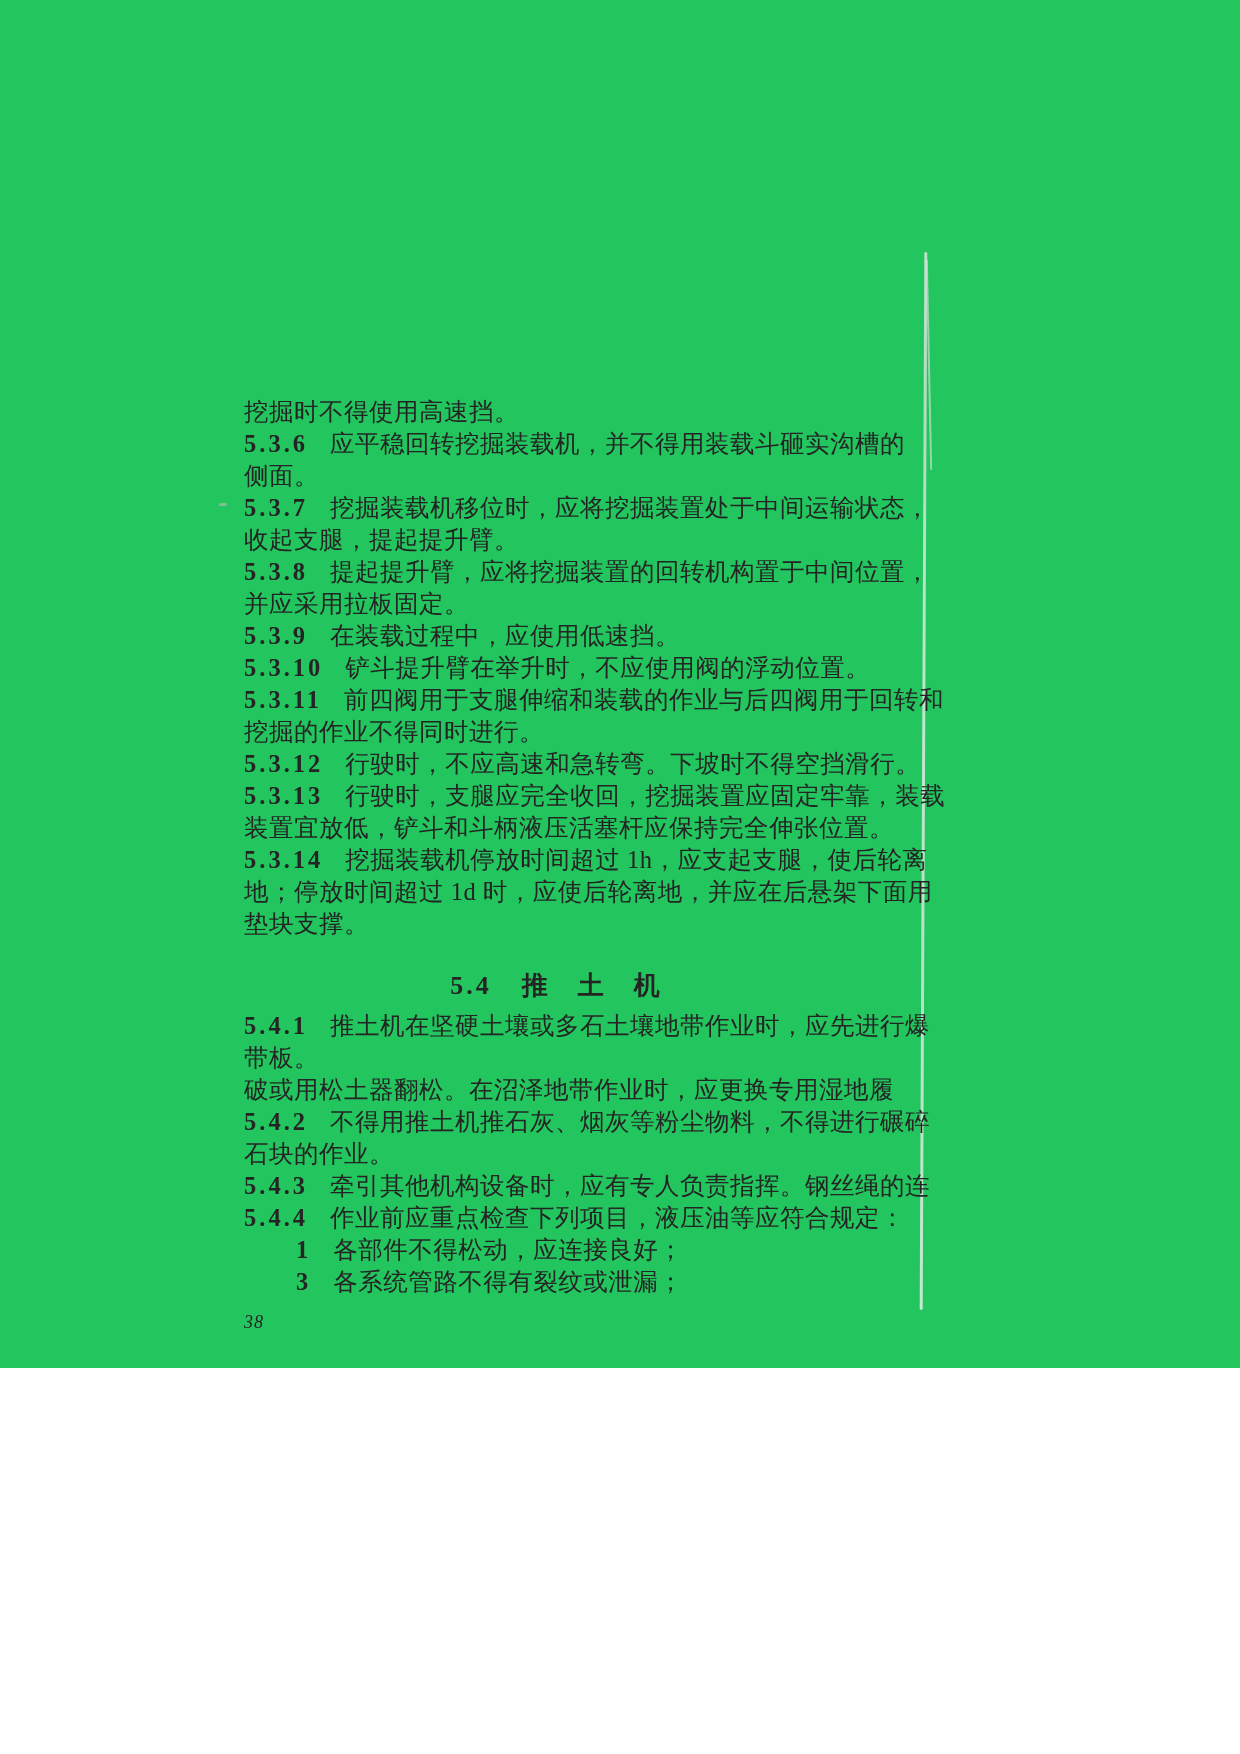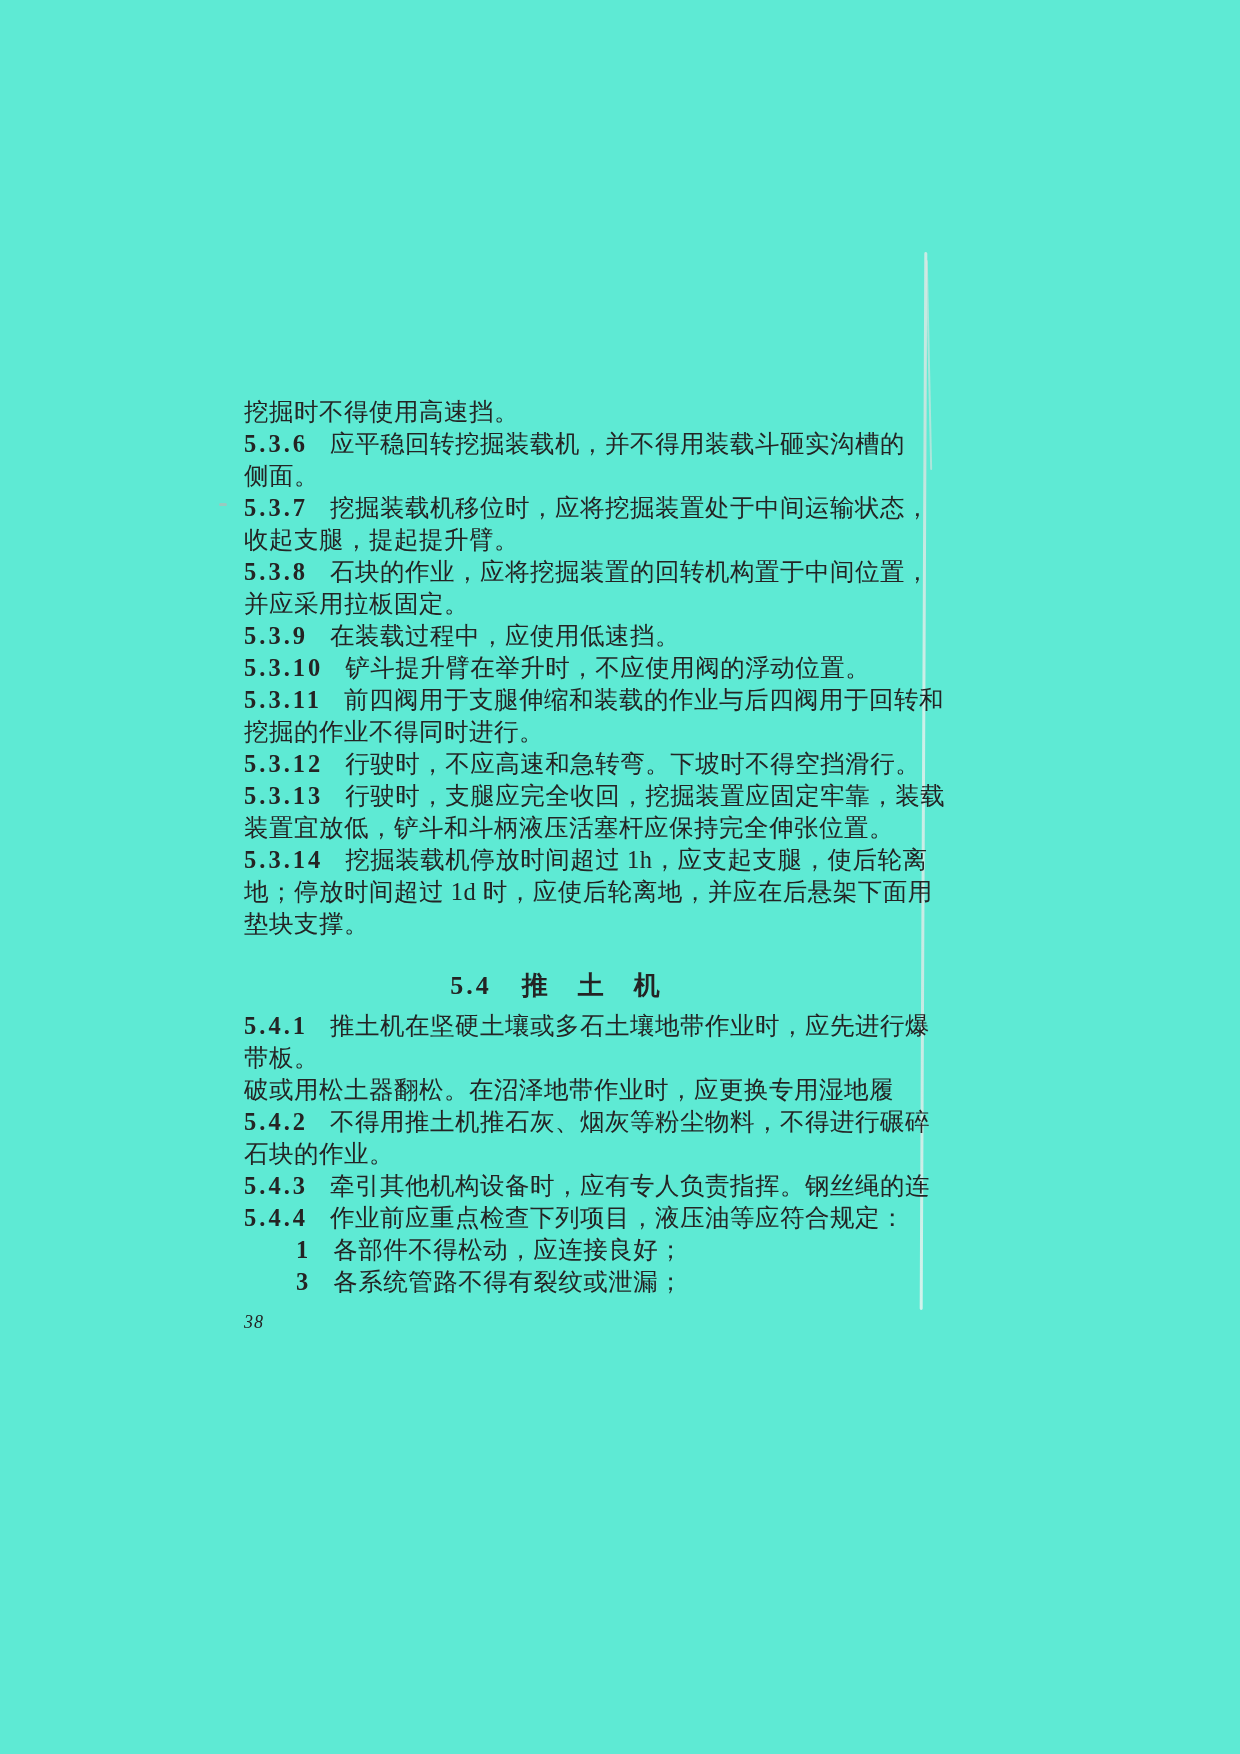--- a/index.html
+++ b/index.html
@@ -1,20 +1,20 @@
 <!DOCTYPE html>
 <html><head>
 <meta charset="utf-8">
 <style>
   html, body { margin: 0; padding: 0; background: #ffffff; }
   .page {
     position: relative;
     width: 1240px;
-    height: 1754px;
-    background: #5eead4;
+    height: 1368px;
+    background: #22c55e;
     overflow: hidden;
     font-family: "Liberation Serif", "DejaVu Serif", serif;
     color: #242424;
   }
   .content {
     position: absolute;
     left: 244px;
     top: 396px;
     width: 578px;
   }
@@ -98,21 +98,21 @@
   <div class="scan-artifact2"></div>
   <div class="speck"></div>
 
   <div class="content">
 
     <div class="line"><span class="num"></span><span class="txt">挖掘时不得使用高速挡。</span></div>
     <div class="line"><span class="num">5.3.6</span><span class="txt">应平稳回转挖掘装载机，并不得用装载斗砸实沟槽的</span></div>
     <div class="line"><span class="num"></span><span class="txt">侧面。</span></div>
     <div class="line"><span class="num">5.3.7</span><span class="txt">挖掘装载机移位时，应将挖掘装置处于中间运输状态，</span></div>
     <div class="line"><span class="num"></span><span class="txt">收起支腿，提起提升臂。</span></div>
-    <div class="line"><span class="num">5.3.8</span><span class="txt">石块的作业，应将挖掘装置的回转机构置于中间位置，</span></div>
+    <div class="line"><span class="num">5.3.8</span><span class="txt">提起提升臂，应将挖掘装置的回转机构置于中间位置，</span></div>
     <div class="line"><span class="num"></span><span class="txt">并应采用拉板固定。</span></div>
     <div class="line"><span class="num">5.3.9</span><span class="txt">在装载过程中，应使用低速挡。</span></div>
     <div class="line"><span class="num">5.3.10</span><span class="txt">铲斗提升臂在举升时，不应使用阀的浮动位置。</span></div>
     <div class="line"><span class="num">5.3.11</span><span class="txt">前四阀用于支腿伸缩和装载的作业与后四阀用于回转和</span></div>
     <div class="line"><span class="num"></span><span class="txt">挖掘的作业不得同时进行。</span></div>
     <div class="line"><span class="num">5.3.12</span><span class="txt">行驶时，不应高速和急转弯。下坡时不得空挡滑行。</span></div>
     <div class="line"><span class="num">5.3.13</span><span class="txt">行驶时，支腿应完全收回，挖掘装置应固定牢靠，装载</span></div>
     <div class="line"><span class="num"></span><span class="txt">装置宜放低，铲斗和斗柄液压活塞杆应保持完全伸张位置。</span></div>
     <div class="line"><span class="num">5.3.14</span><span class="txt">挖掘装载机停放时间超过 1h，应支起支腿，使后轮离</span></div>
     <div class="line"><span class="num"></span><span class="txt">地；停放时间超过 1d 时，应使后轮离地，并应在后悬架下面用</span></div>

